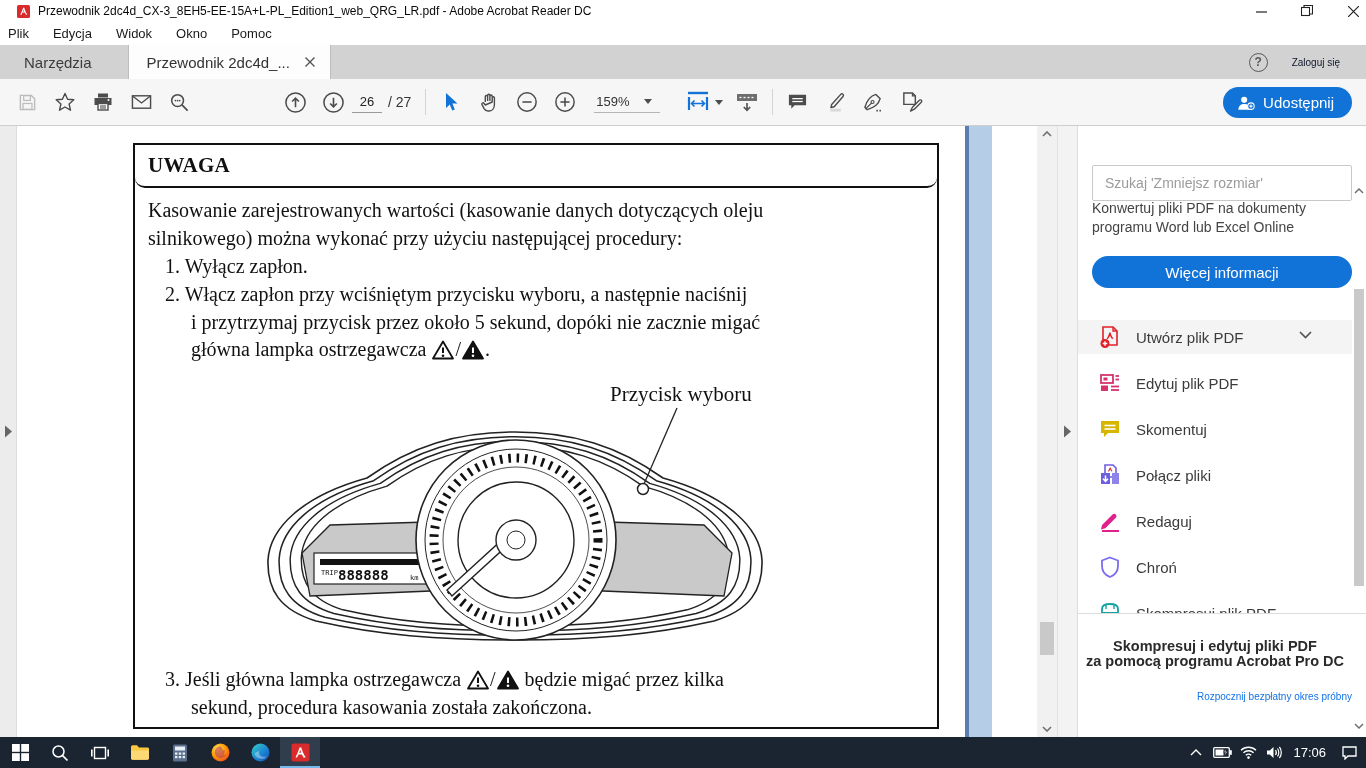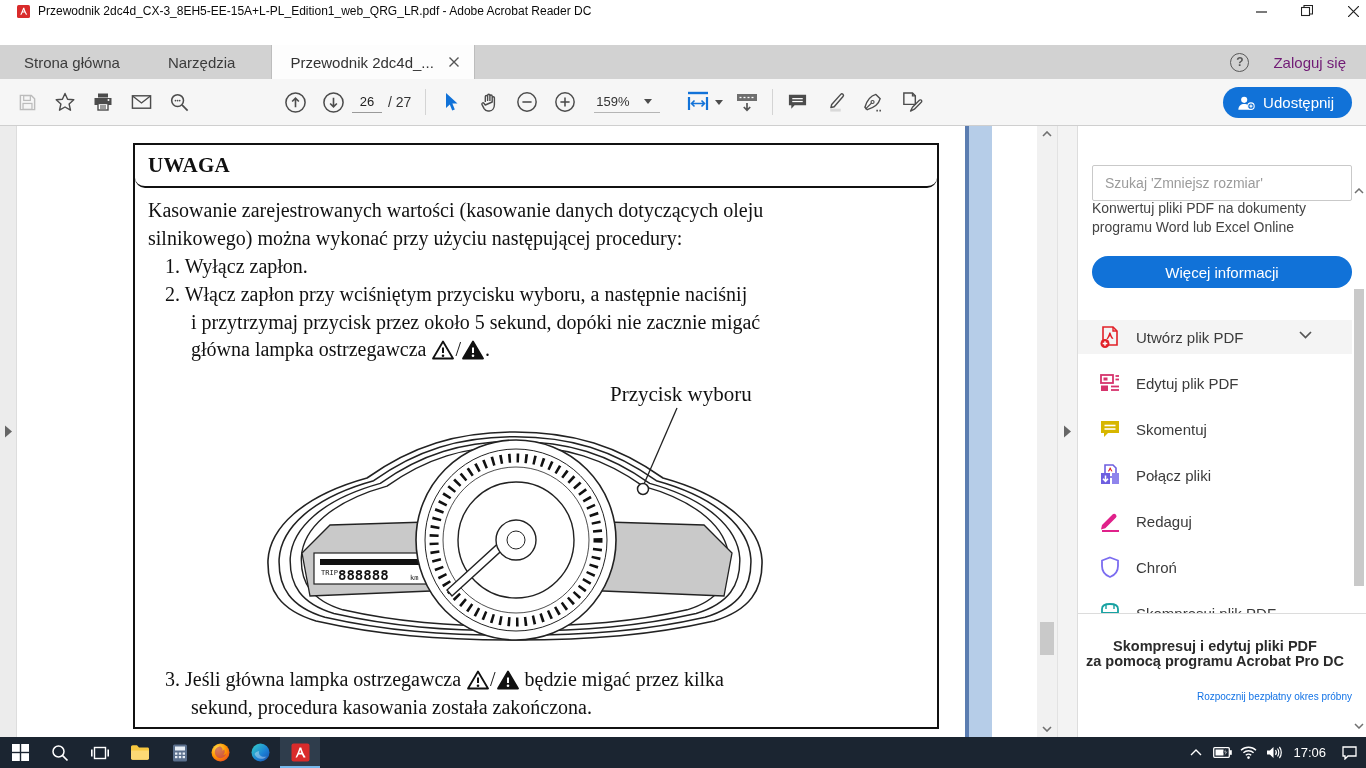--- a/index.html
+++ b/index.html
@@ -24,21 +24,21 @@
   .tabbar{position:absolute;left:0;top:45px;width:1366px;height:34px;background:#d2d2d2;
           display:flex;align-items:stretch;font-size:15px;color:#3c3c3c;}
   .tab{display:flex;align-items:center;padding:0 24px;}
   .tab.active{background:#fdfdfd;border-left:1px solid #bdbdbd;border-right:1px solid #bdbdbd;
               margin-left:12px;padding:0 14px 0 18px;color:#333;}
   .tab-close{margin-left:14px;width:12px;height:12px;}
   .tabbar-right{position:absolute;right:0;top:0;height:34px;display:flex;align-items:center;}
   .help-circle{width:19px;height:19px;border:1.7px solid #585858;border-radius:50%;
                display:flex;align-items:center;justify-content:center;font-size:12px;color:#585858;
                font-weight:bold;margin-right:24px;}
-  .signin{color:#701a75;font-size:15px;margin-right:20px;}
+  .signin{color:#0f172a;font-size:10px;margin-right:26px;}
 
   
   .toolbar{position:absolute;left:0;top:79px;width:1366px;height:47px;background:#f6f6f6;
            border-bottom:1px solid #cfcfcf;display:flex;align-items:center;}
   .tbtn{width:38px;height:36px;display:flex;align-items:center;justify-content:center;flex:0 0 auto;}
   .tb-sep{width:1px;height:26px;background:#d4d4d4;margin:0 6px;flex:0 0 auto;}
   .page-box{width:30px;height:22px;border:none;border-bottom:1px solid #9a9a9a;background:transparent;
             text-align:center;font-size:13px;color:#222;font-family:"Liberation Sans",sans-serif;}
   .page-total{font-size:14px;color:#333;margin:0 8px 0 6px;white-space:nowrap;}
   .zoom-val{font-size:13px;color:#333;border-bottom:1px solid #b5b5b5;padding:3px 8px 3px 2px;
@@ -125,25 +125,29 @@
           </svg>
       </div>
       <div class="win-btn">
         <svg width="11" height="11" viewBox="0 0 11 11">
             <path d="M0 0 L11 11 M11 0 L0 11" stroke="#222" stroke-width="1.2"></path>
           </svg>
       </div>
     </div>
   </div>
 
+  <div class="menubar">
+    <span class="menu-item">Plik</span>
+    <span class="menu-item">Edycja</span>
+    <span class="menu-item">Widok</span>
+    <span class="menu-item">Okno</span>
+    <span class="menu-item">Pomoc</span>
+  </div>
 
   <div class="tabbar">
-    <div class="tab">
-        <span>Strona główna</span>
-      </div>
     <div class="tab">
         <span>Narzędzia</span>
       </div>
     <div class="tab active">
       <span>Przewodnik 2dc4d_...</span>
       <svg class="tab-close" viewBox="0 0 12 12">
           <path d="M1.5 1.5 L10.5 10.5 M10.5 1.5 L1.5 10.5" stroke="#555" stroke-width="1.4"></path>
         </svg>
     </div>
     <div class="tabbar-right">

